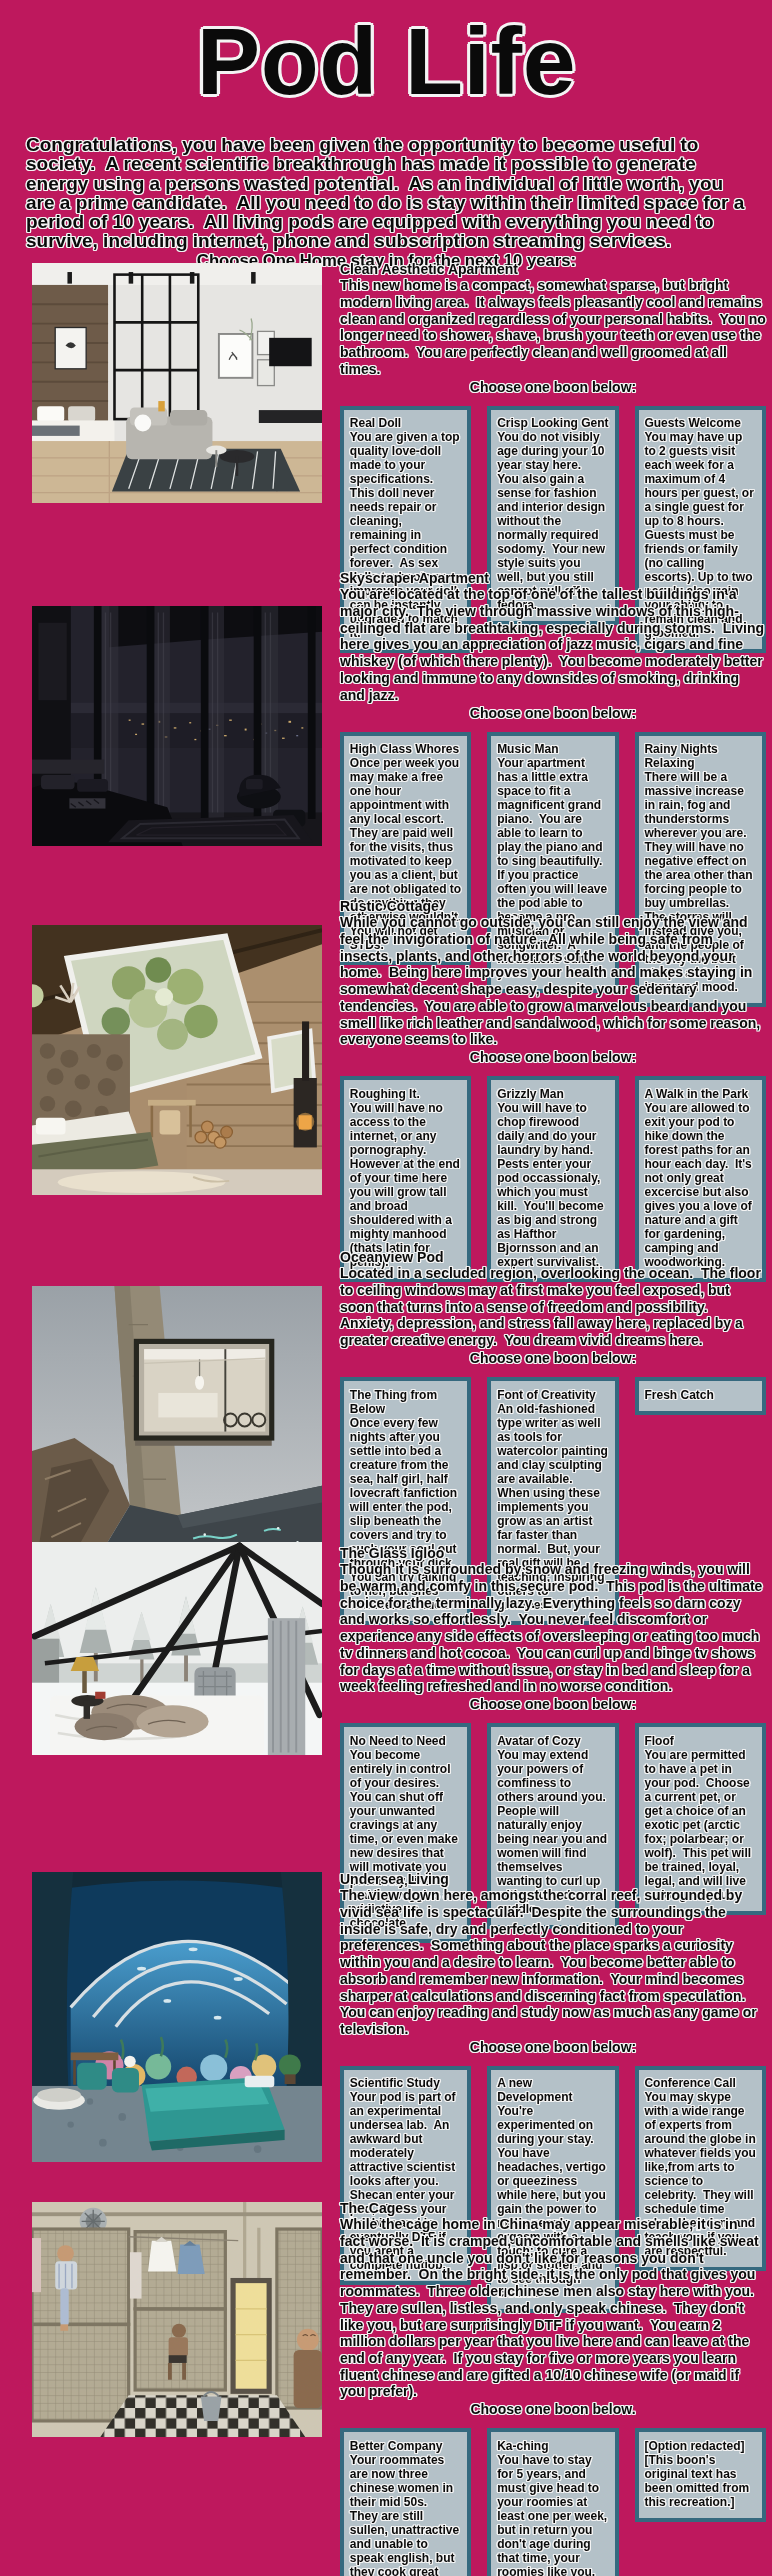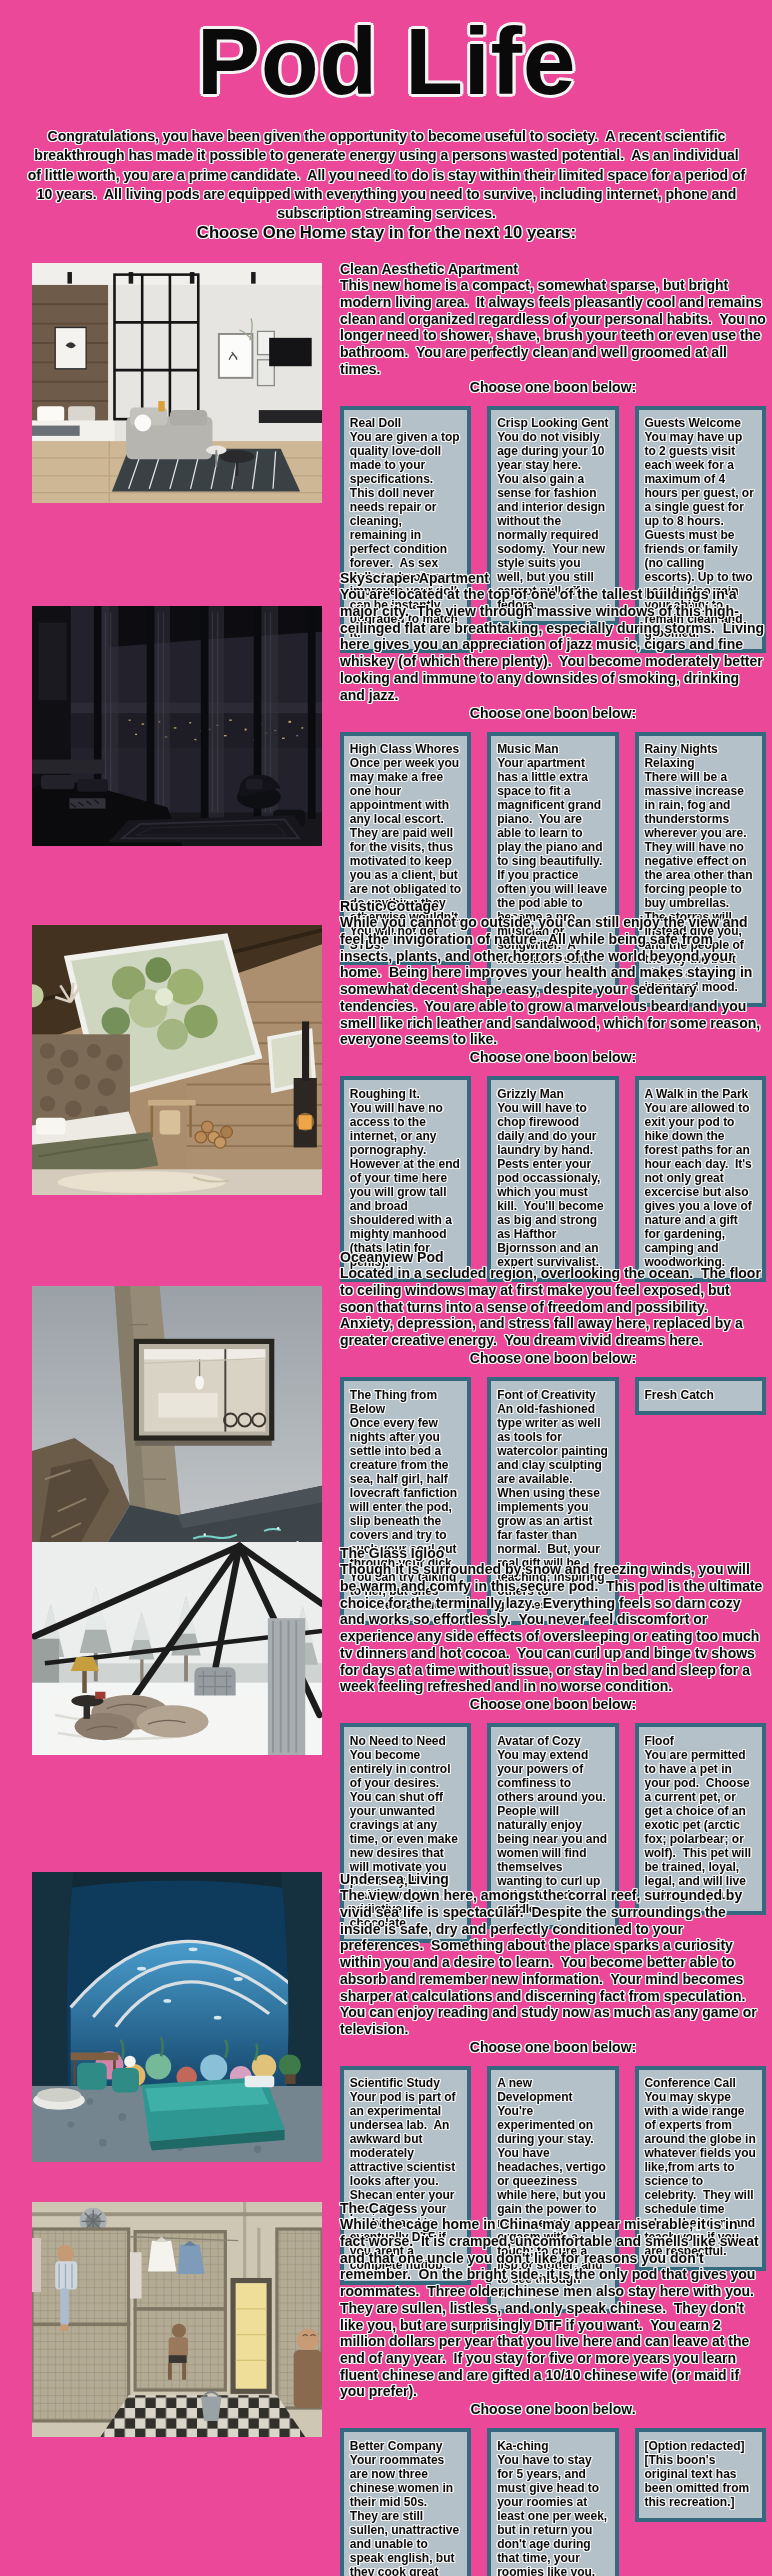--- a/index.html
+++ b/index.html
@@ -1,24 +1,24 @@
 <!DOCTYPE html>
 <html style="font-size:10.3px"><head>
 <meta charset="utf-8">
 <style>
   html,body{margin:0;padding:0;}
   body{width:773px;height:2576px;overflow:hidden;background:#a8b5bd;}
-  .page{position:relative;width:773px;height:2576px;background:#ec4899;
+  .page{position:relative;width:773px;height:2576px;background:#be185d;
         font-family:"Liberation Sans",sans-serif;font-weight:bold;color:#0a0a0a;}
   .ot{text-shadow:1.3px 0 0 #f4f4f4,-1.3px 0 0 #f4f4f4,0 1.3px 0 #f4f4f4,0 -1.3px 0 #f4f4f4,
       1px 1px 0 #f4f4f4,-1px 1px 0 #f4f4f4,1px -1px 0 #f4f4f4,-1px -1px 0 #f4f4f4;}
   .big-title{padding-top:14px;text-align:center;font-size:95px;line-height:1.0;letter-spacing:0.6px;
       text-shadow:3.2px 0 0 #f4f4f4,-3.2px 0 0 #f4f4f4,0 3.2px 0 #f4f4f4,0 -3.2px 0 #f4f4f4,
       2.3px 2.3px 0 #f4f4f4,-2.3px 2.3px 0 #f4f4f4,2.3px -2.3px 0 #f4f4f4,-2.3px -2.3px 0 #f4f4f4;}
-  .intro{width:721px;margin:18px auto 0;text-align:center;font-size:14px;line-height:19.3px;white-space:pre-wrap;}
+  .intro{width:721px;margin:26px auto 0;text-align:left;font-size:19px;line-height:19.3px;white-space:pre-wrap;}
   .choose-home{width:721px;margin:0 auto;text-align:center;font-size:16.7px;line-height:19.3px;}
   .section{position:absolute;left:0;width:773px;}
   .photo{position:absolute;left:32px;width:290px;background:#777;}
   .photo svg{display:block;}
   .col{position:absolute;left:340px;width:426px;top:2.6px;}
   .sec-title,.sec-desc{font-size:14px;line-height:16.7px;white-space:pre-wrap;}
   .choose{font-size:14px;line-height:16.7px;text-align:center;margin-top:1.3px;}
   .boons{display:flex;gap:16px;margin-top:10.3px;align-items:flex-start;}
   .boon{box-sizing:border-box;width:134px;border:4.5px solid #35697f;background:#b4c1c8;padding:6.4px 5.8px 9px;}
   .boon-title,.boon-text{font-size:12px;line-height:14px;white-space:pre-wrap;}

